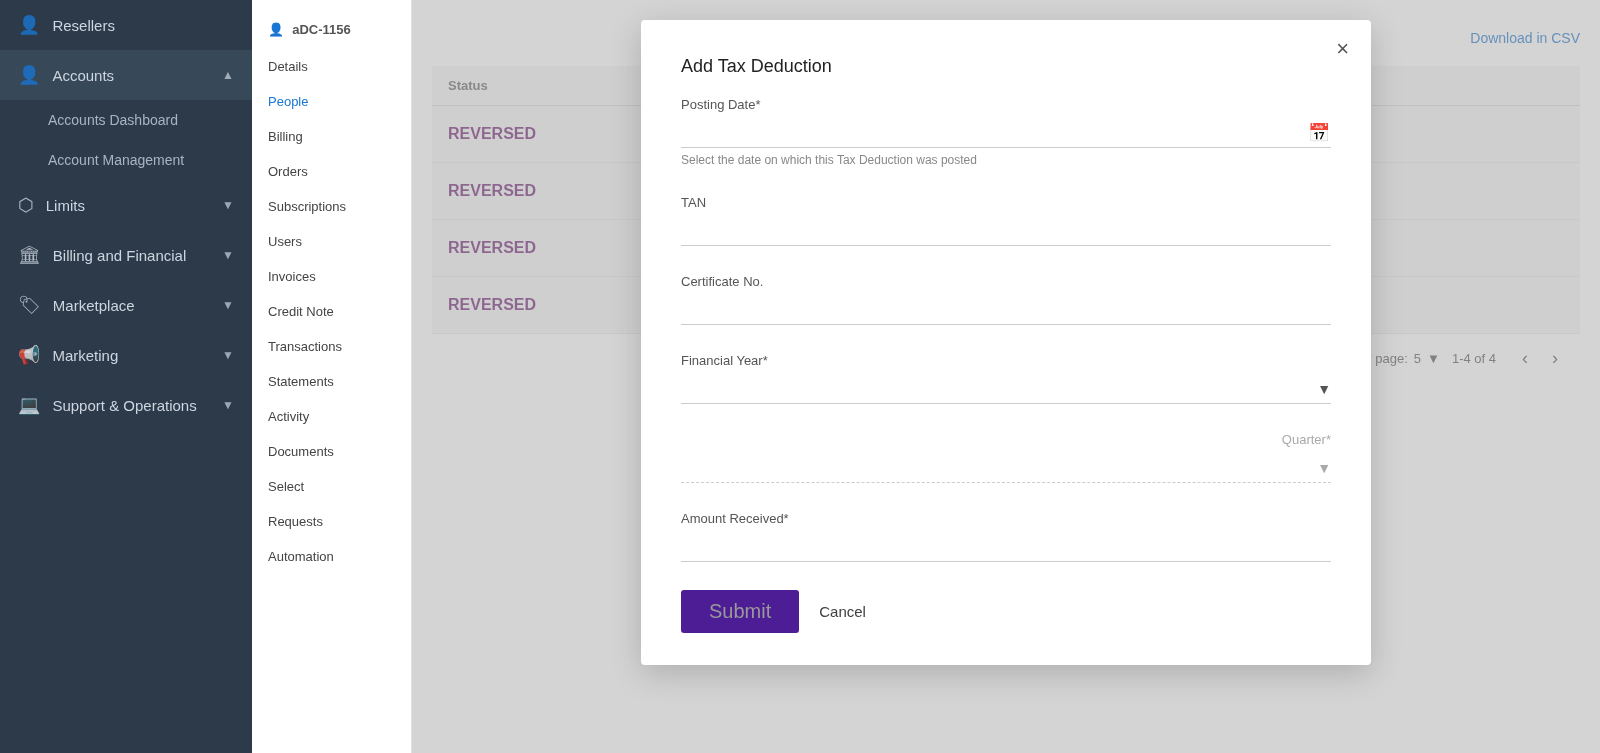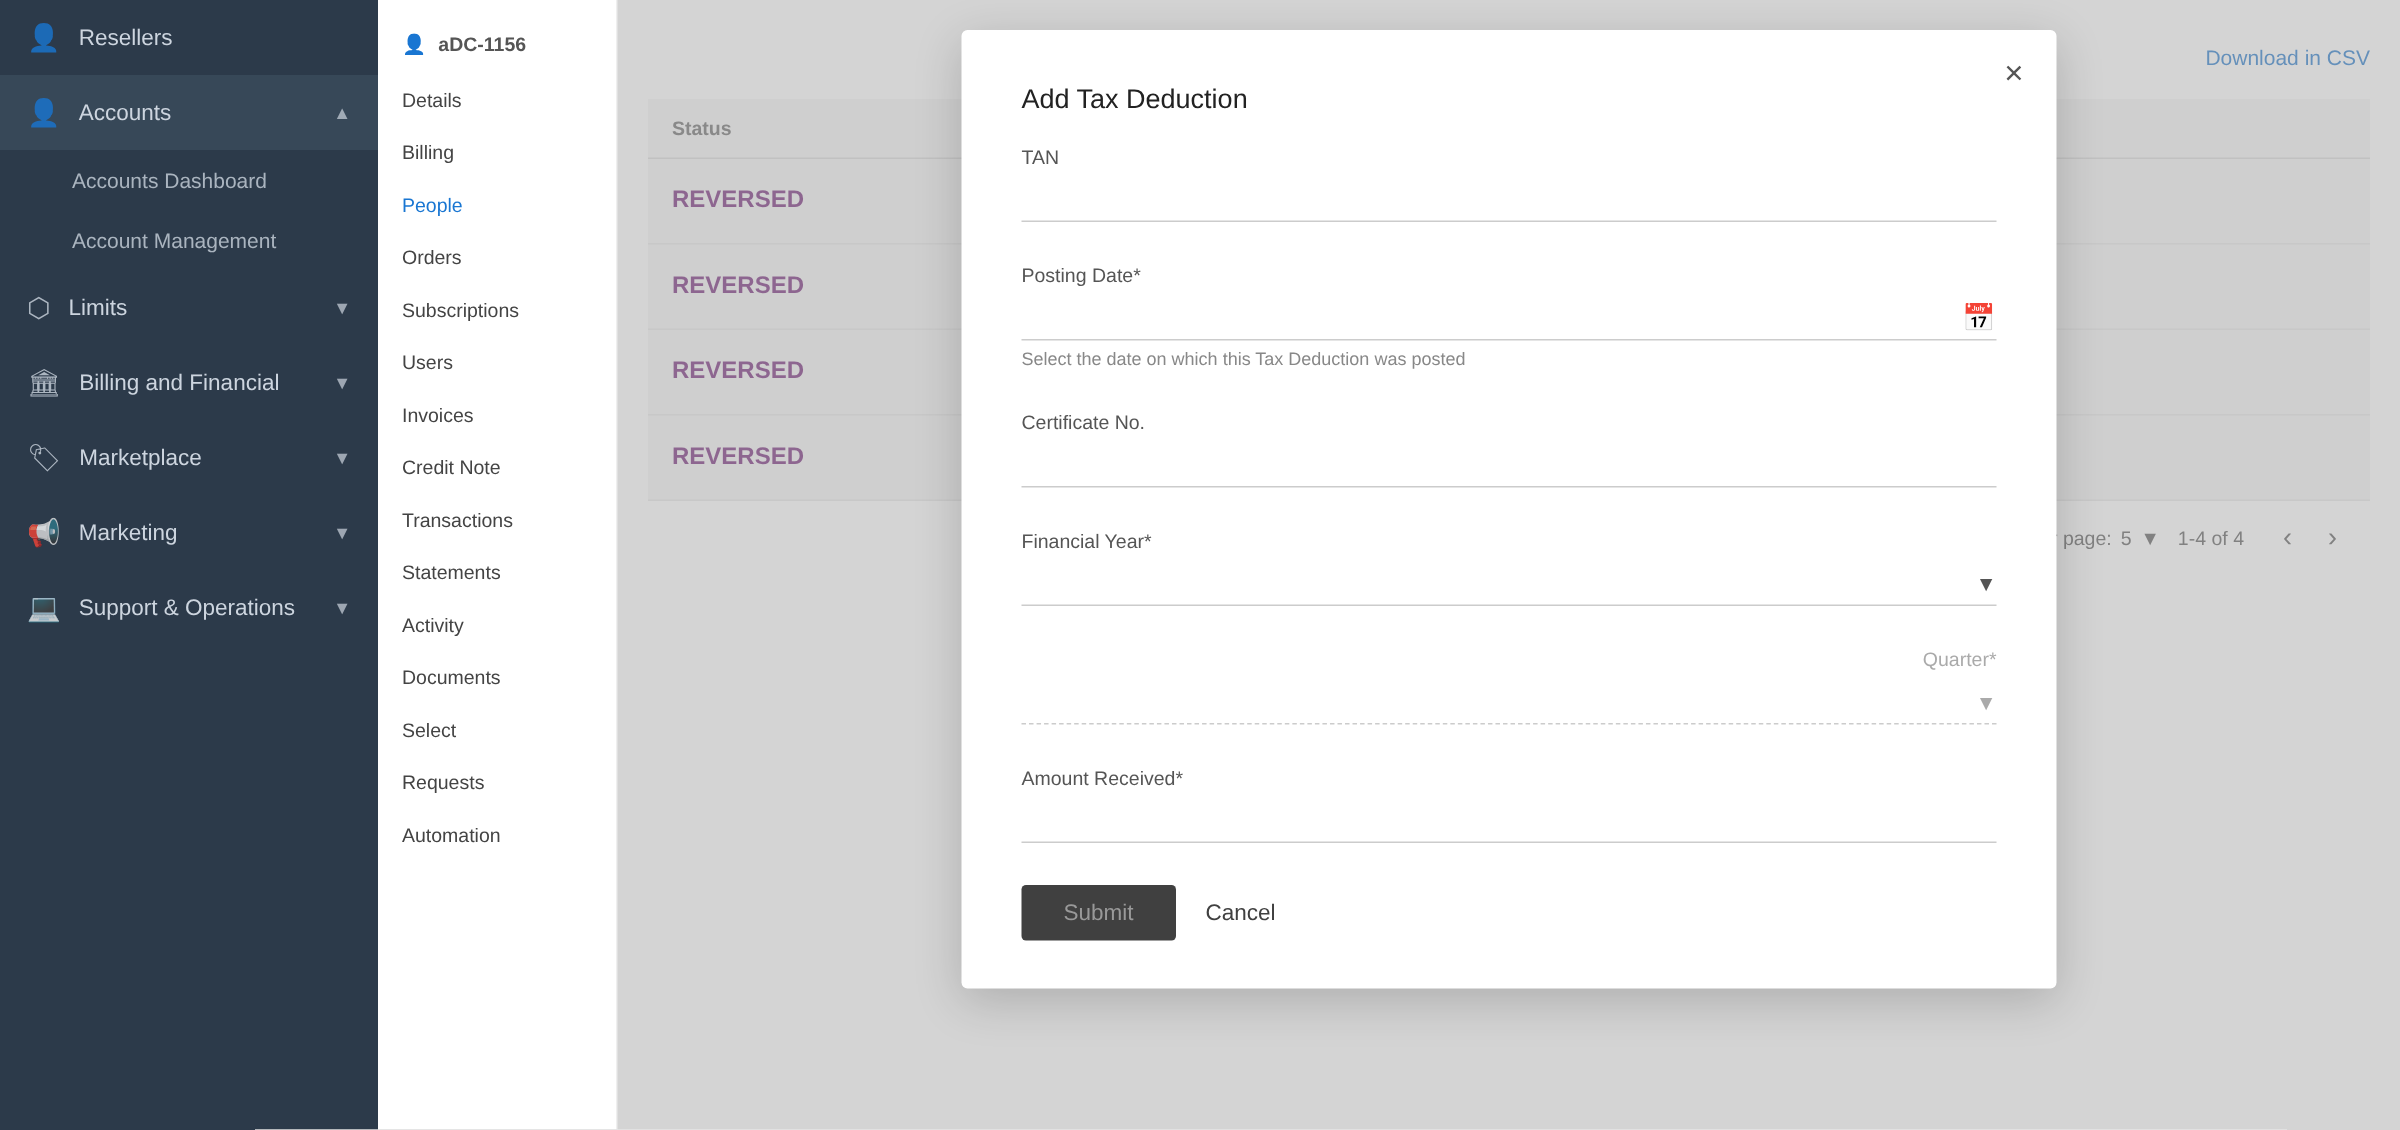--- a/index.html
+++ b/index.html
@@ -253,25 +253,25 @@
     }
 
     .modal-actions {
       display: flex;
       align-items: center;
       gap: 20px;
       margin-top: 8px;
     }
 
     .btn-submit {
-      background: #404040;
+      background: #4c1d95;
       color: #999;
       border: none;
       padding: 10px 28px;
-      font-size: 15px;
+      font-size: 20px;
       border-radius: 3px;
       cursor: not-allowed;
     }
 
     .btn-cancel {
       background: none;
       border: none;
       color: #404040;
       font-size: 15px;
       cursor: pointer;
@@ -334,22 +334,22 @@
 </nav>
 
 <div class="main">
 
   <div class="sub-nav">
     <div class="sub-nav-header">
       <span>👤</span>
       <span>aDC-1156</span>
     </div>
     <div class="sub-nav-item"><span>Details</span></div>
+    <div class="sub-nav-item active"><span>People</span></div>
     <div class="sub-nav-item"><span>Billing</span></div>
-    <div class="sub-nav-item active"><span>People</span></div>
     <div class="sub-nav-item"><span>Orders</span></div>
     <div class="sub-nav-item"><span>Subscriptions</span></div>
     <div class="sub-nav-item"><span>Users</span></div>
     <div class="sub-nav-item"><span>Invoices</span></div>
     <div class="sub-nav-item"><span>Credit Note</span></div>
     <div class="sub-nav-item"><span>Transactions</span></div>
     <div class="sub-nav-item"><span>Statements</span></div>
     <div class="sub-nav-item"><span>Activity</span></div>
     <div class="sub-nav-item"><span>Documents</span></div>
     <div class="sub-nav-item"><span>Select</span></div>
@@ -427,37 +427,37 @@
     </div>
 
     <div class="overlay">
       <div class="modal">
 
         <button class="modal-close">×</button>
 
         <h2 class="modal-title">Add Tax Deduction</h2>
 
         <div class="form-field">
-          <div style="font-size:13px;color:#555;margin-bottom:6px;">TAN</div>
-          <div class="form-input-wrap">
-            <input class="form-input" type="text" style="">
-          </div>
-        </div>
-
-        <div class="form-field">
             <div style="font-size: 13px; color: rgb(85, 85, 85); margin-bottom: 6px; position: static; margin-top: 0px; pointer-events: auto;">Posting Date*</div>
           <div class="form-input-wrap">
             <input class="form-input" type="text" placeholder="" style="">
             <span class="calendar-icon">📅</span>
           </div>
           <div class="form-hint">Select the date on which this Tax Deduction was posted</div>
 
         </div>
 
         <div class="form-field">
+          <div style="font-size:13px;color:#555;margin-bottom:6px;">TAN</div>
+          <div class="form-input-wrap">
+            <input class="form-input" type="text" style="">
+          </div>
+        </div>
+
+        <div class="form-field">
           <div style="font-size:13px;color:#555;margin-bottom:6px;">Certificate No.</div>
           <div class="form-input-wrap">
             <input class="form-input" type="text" style="">
           </div>
         </div>
 
         <div class="form-field">
           <div style="font-size:13px;color:#555;margin-bottom:6px;">Financial Year*</div>
           <div class="form-input-wrap">
             <input class="form-input" type="text" style="">

